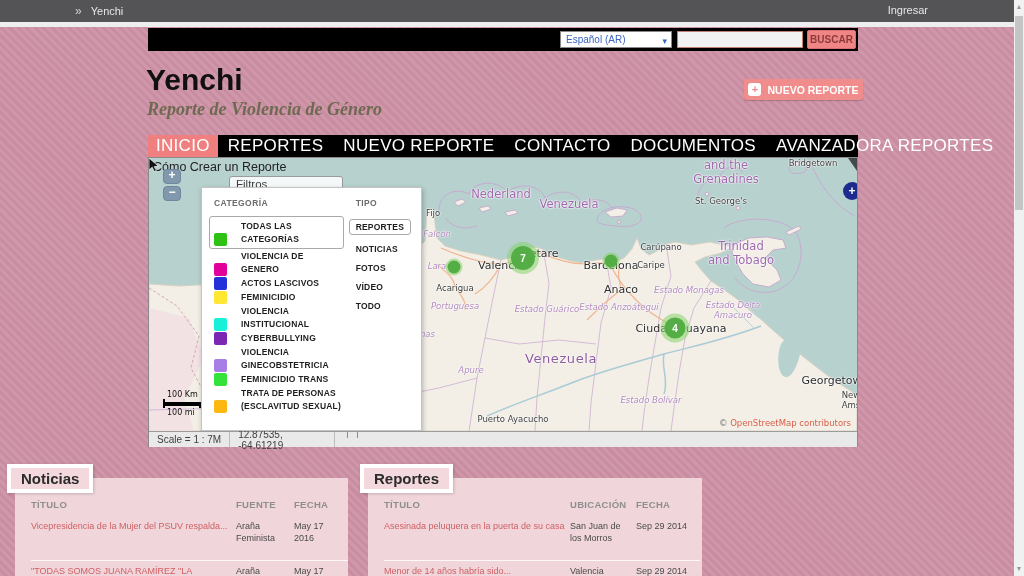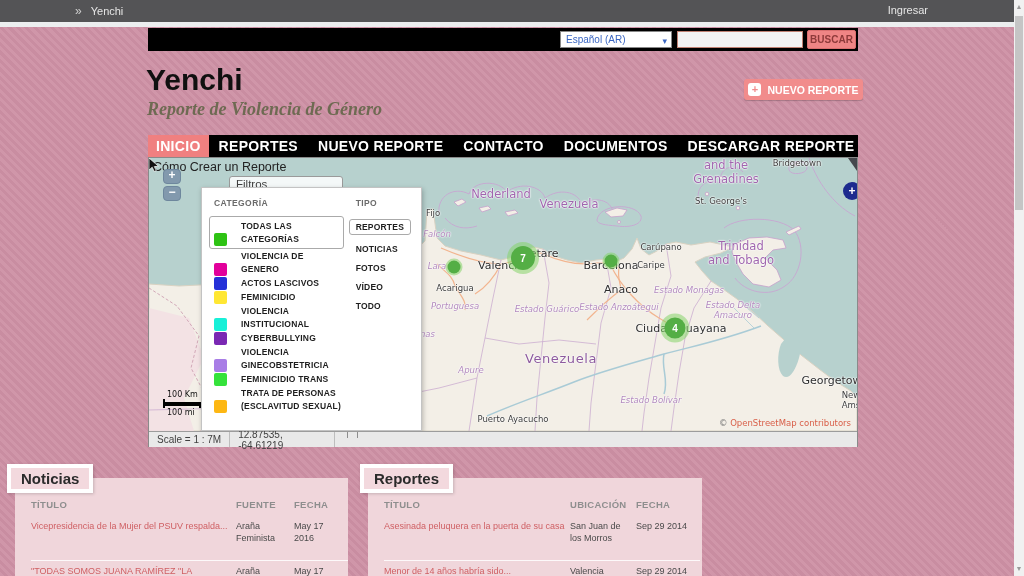--- a/index.html
+++ b/index.html
@@ -34,22 +34,22 @@
     font-style:italic; font-size:18px; color:#6e6a52; }
   .new-report-btn { position:absolute; left:744px; top:52px; width:119px; height:21px; background:#f18c8c;
     border:none; border-radius:3px; color:#fff; font-weight:bold; font-size:10.5px; cursor:pointer;
     display:flex; align-items:center; justify-content:center; gap:6px; box-shadow:0 1px 1px rgba(0,0,0,.2); }
   .new-report-btn .plus { display:inline-flex; width:13px; height:13px; background:#fff; border-radius:3px;
     color:#f18c8c; font-weight:bold; font-size:11px; align-items:center; justify-content:center; line-height:1; }
 
   
   .mainnav { position:absolute; left:148px; top:108px; width:710px; height:22px; background:#000;
     display:flex; align-items:stretch; list-style:none; }
-  .mainnav li { display:flex; align-items:center; padding:0 10px; color:#fff; font-size:14px;
-    font-weight:bold; letter-spacing:.3px; cursor:pointer; white-space:nowrap; }
+  .mainnav li { display:flex; align-items:center; padding:0 10px; color:#fff; font-size:17px;
+    font-weight:normal; letter-spacing:.3px; cursor:pointer; white-space:nowrap; }
   .mainnav li.active { background:#f08080; padding:0 8px; }
 
   
   .map-widget { position:absolute; left:148px; top:130px; width:710px; height:290px; border:1px solid #8a8a8a; background:#e9e9e9; }
   .map-viewport { position:absolute; left:0; top:0; width:708px; height:273px; overflow:hidden; background:#b7d1ce; cursor:grab; }
   .map-viewport svg { position:absolute; left:0; top:0; }
 
   .map-label { position:absolute; transform:translate(-50%,-50%); white-space:pre-line; text-align:center;
     font-family:"DejaVu Sans",sans-serif; pointer-events:none; line-height:1.2; z-index:2;
     text-shadow:0 0 2px #fff,0 0 2px #fff,0 0 1px #fff; }
@@ -161,21 +161,21 @@
     <span class="plus">+</span>
     <span>NUEVO REPORTE</span>
   </button>
 
   <ul class="mainnav" id="main-nav">
       <li class="nav-item active">INICIO</li>
       <li class="nav-item">REPORTES</li>
       <li class="nav-item">NUEVO REPORTE</li>
       <li class="nav-item">CONTACTO</li>
       <li class="nav-item">DOCUMENTOS</li>
-      <li class="nav-item">DESCARGAR REPORTE</li>
+      <li class="nav-item">AVANZADORA REPORTES</li>
     </ul>
 
   <div class="map-widget">
     <div class="map-viewport">
       <svg width="708" height="273" viewBox="0 0 708 273">
         <rect x="0" y="0" width="708" height="273" fill="#b7d1ce"></rect>
 
         <g stroke="#c8a6d2" fill="none" stroke-width="1" opacity=".9">
           <path d="M290,55 C288,38 305,28 320,36 C325,22 350,22 358,34 C370,24 392,27 396,40 C410,30 428,33 433,46 C446,38 462,42 464,54"></path>
           <path d="M448,62 C450,46 486,44 492,58 C494,66 482,70 468,68 C456,67 448,66 448,62"></path>
@@ -232,21 +232,21 @@
           <path d="M470,110 C468,120 472,126 472,132"></path>
           <path d="M352,106 C344,122 336,130 326,136"></path>
           <path d="M288,106 C296,114 304,118 306,128 C312,138 318,144 316,152"></path>
           <path d="M472,132 C458,142 448,152 438,162"></path>
         </g>
       </svg>
 
       <div id="map-labels">
           <span class="map-label k-country" style="left: 577px; top: 15px;">and the
 Grenadines</span>
-          <span class="map-label k-town" style="left: 648px; top: 5px;">Bridgetown</span>
+          <span class="map-label k-town" style="left: 664px; top: 5px;">Bridgetown</span>
           <span class="map-label k-country" style="left: 352px; top: 37px;">Nederland</span>
           <span class="map-label k-country" style="left: 420px; top: 47px;">Venezuela</span>
           <span class="map-label k-town" style="left: 572px; top: 43px;">St. George's</span>
           <span class="map-label k-country" style="left: 592px; top: 96px;">Trinidad
 and Tobago</span>
           <span class="map-label k-town" style="left: 284px; top: 55px;">Fijo</span>
           <span class="map-label k-region" style="left: 288px; top: 76px;">Falcón</span>
           <span class="map-label k-region" style="left: 288px; top: 108px;">Lara</span>
           <span class="map-label k-town" style="left: 512px; top: 89px;">Carúpano</span>
           <span class="map-label k-city" style="left: 392px; top: 96px;">Petare</span>

